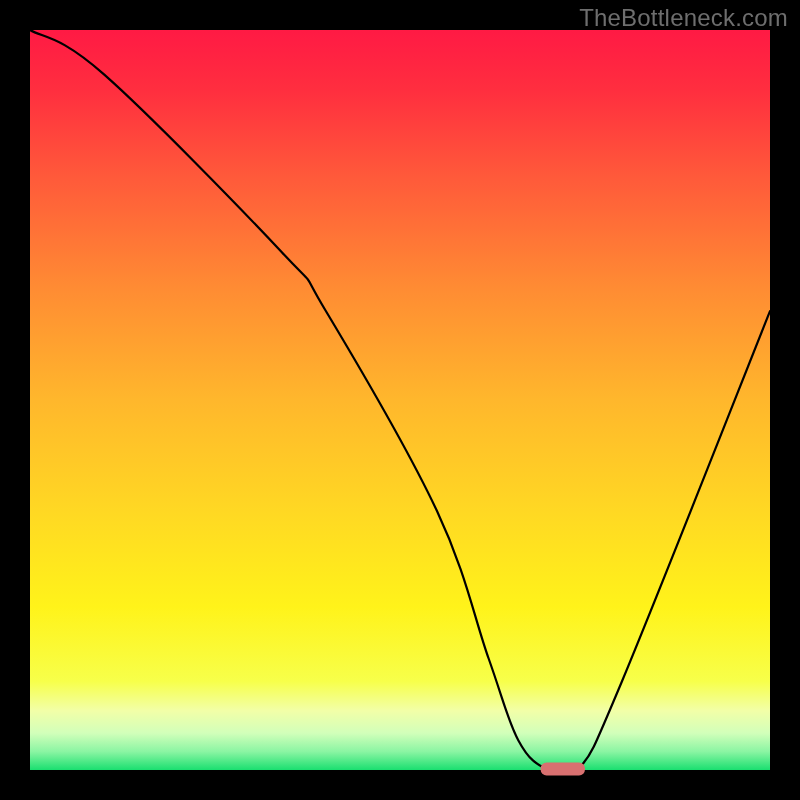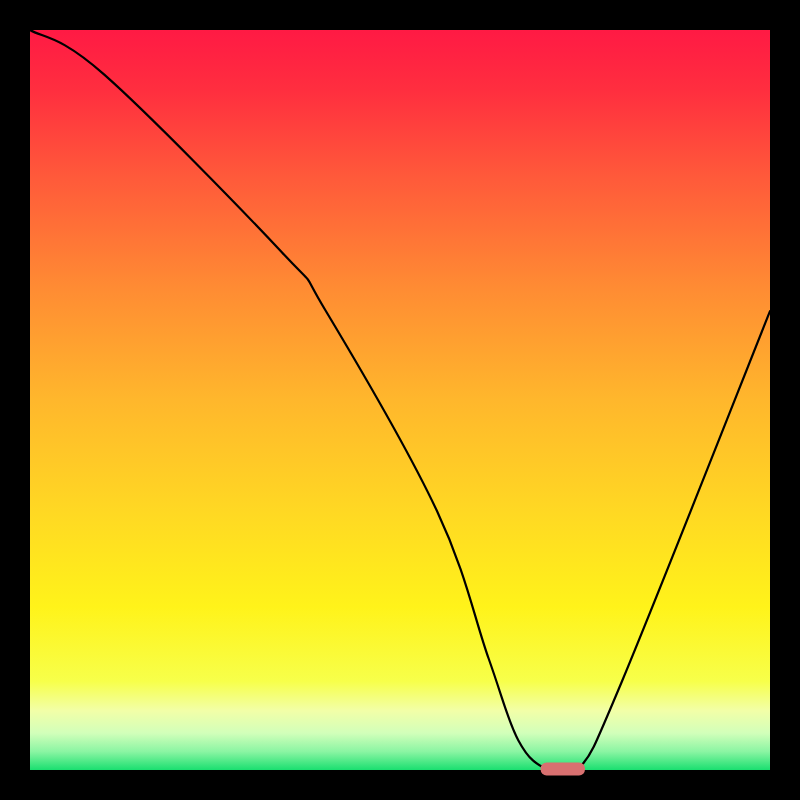--- a/index.html
+++ b/index.html
@@ -30,20 +30,21 @@
     position: absolute;
     top: 0;
     left: 0;
   }
 </style>
 </head>
 <body>
 
 <div class="container">
 
+  <div class="watermark">TheBottleneck.com</div>
 
   <svg class="chart" width="800" height="800" viewBox="0 0 800 800">
     <defs>
       <linearGradient id="bg-grad" x1="0" y1="0" x2="0" y2="1">
           <stop offset="0%" stop-color="#ff1a44"></stop>
           <stop offset="8%" stop-color="#ff2e3f"></stop>
           <stop offset="20%" stop-color="#ff5a3a"></stop>
           <stop offset="35%" stop-color="#ff8c33"></stop>
           <stop offset="50%" stop-color="#ffb72c"></stop>
           <stop offset="65%" stop-color="#ffd823"></stop>

